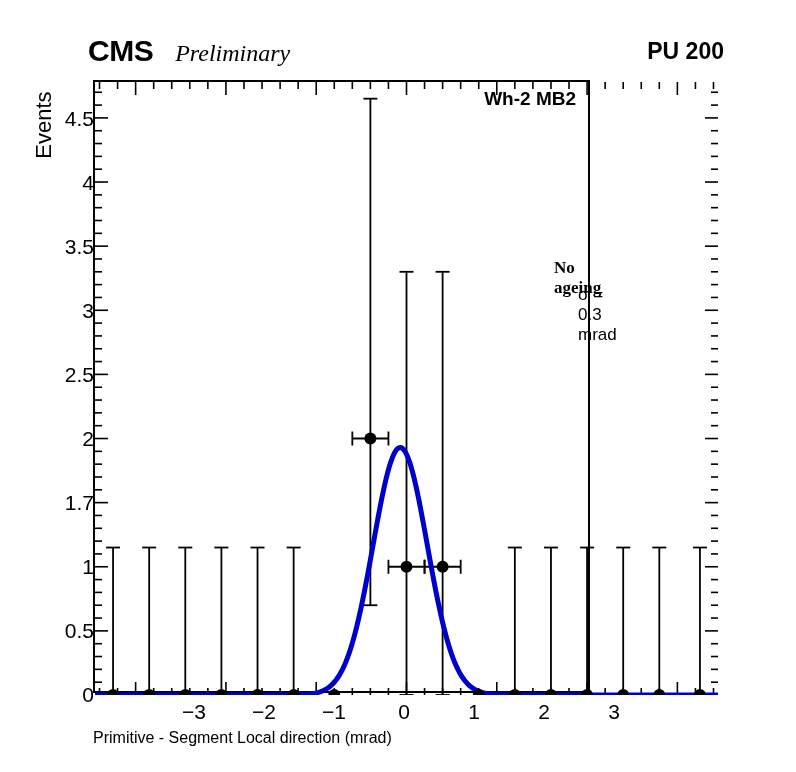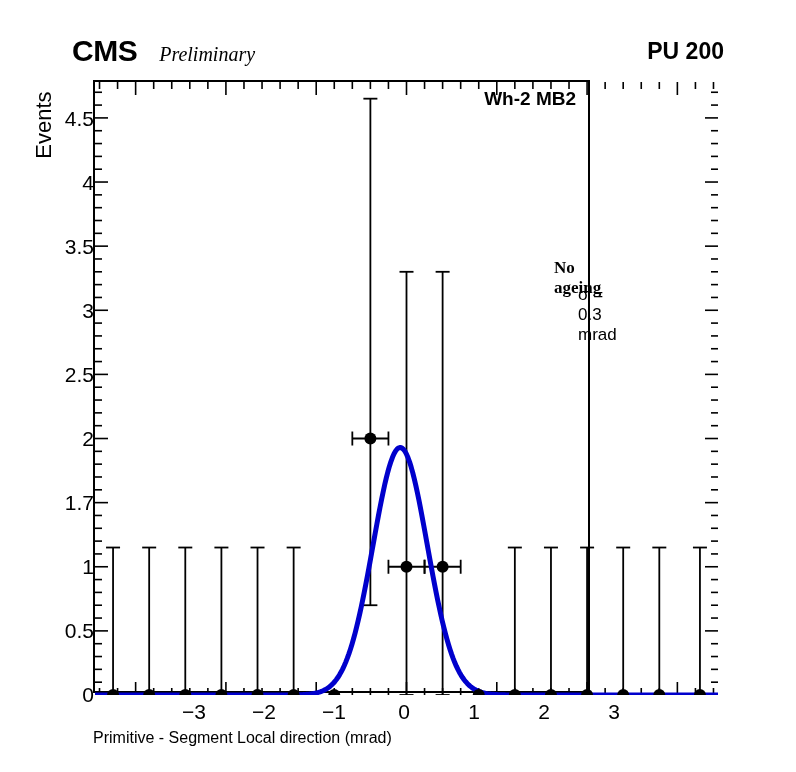--- a/index.html
+++ b/index.html
@@ -4,24 +4,24 @@
 <title>CMS Phase-2 Simulation Plot</title>
 <style>
   html,body{margin:0;padding:0;background:#ffffff;}
   body{width:796px;height:772px;position:relative;
        font-family:"Liberation Sans",sans-serif;color:#000;overflow:hidden;}
 
   #root{position:absolute;left:0;top:0;width:796px;height:772px;}
 
   
   .header{position:absolute;left:0;top:36px;width:796px;height:34px;}
-  .hdr-left{position:absolute;left:72px;top:0;display:flex;align-items:baseline;white-space:nowrap;text-align:center;}
+  .hdr-left{position:absolute;left:88px;top:0;display:flex;align-items:baseline;white-space:nowrap;text-align:center;}
   .cms{font-size:30px;font-weight:bold;letter-spacing:-0.5px;line-height:30px;}
   .phase2{font-size:21px;font-weight:bold;margin-left:9px;line-height:30px;}
-  .prelim{font-family:"Liberation Serif",serif;font-style:italic;font-size:20px;margin-left:22px;line-height:30px;}
+  .prelim{font-family:"Liberation Serif",serif;font-style:italic;font-size:24px;margin-left:22px;line-height:30px;}
   .hdr-right{position:absolute;right:72px;top:0;font-size:23px;font-weight:bold;line-height:30px;}
 
   
   .ylabel{position:absolute;left:-16px;top:112px;width:120px;
           transform:rotate(-90deg);transform-origin:50% 50%;
           text-align:center;font-size:22px;}
   .xlabel{position:absolute;left:93px;top:729px;width:623px;
           font-size:16px;}
 
   

